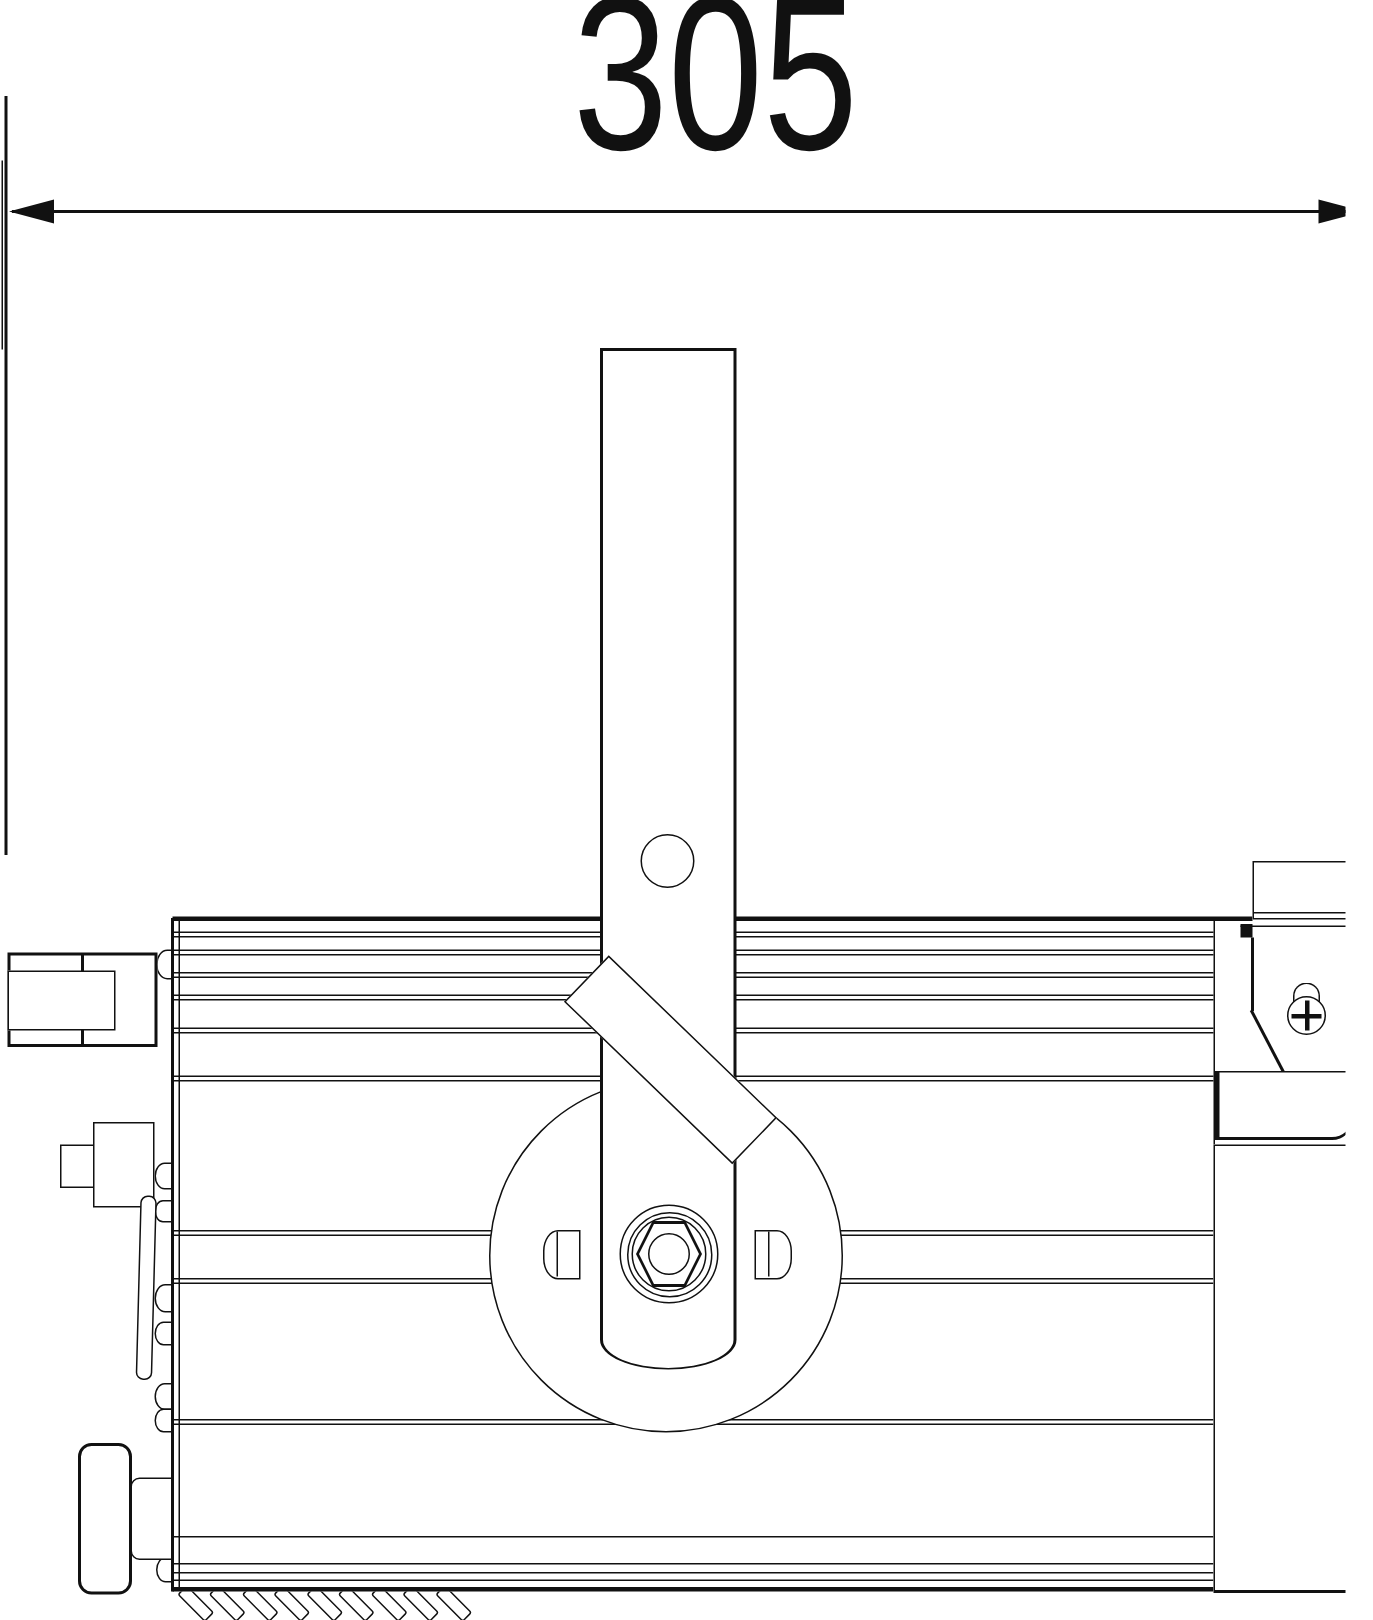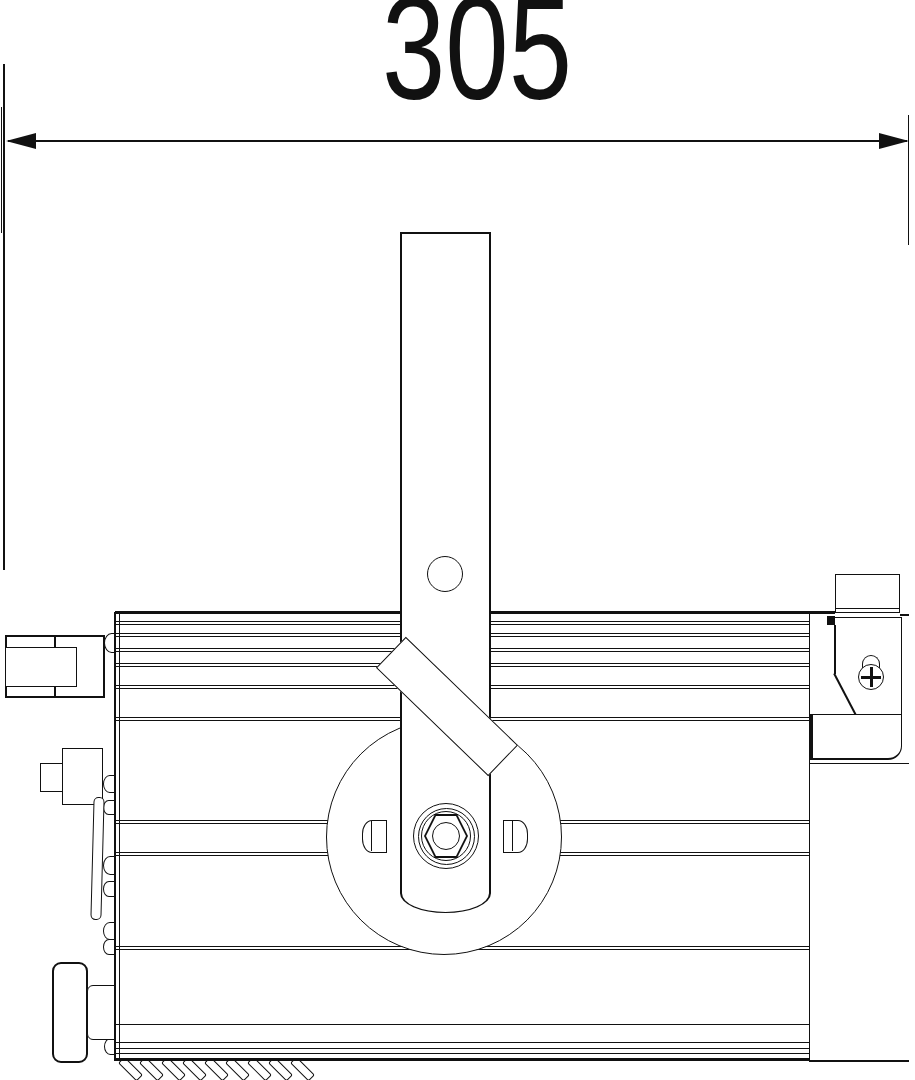--- a/index.html
+++ b/index.html
@@ -1,17 +1,17 @@
 <!DOCTYPE html>
 <html><head>
 <meta charset="utf-8">
 <style>
   html,body{margin:0;padding:0;background:#fff;}
   #canvas{position:relative;width:897px;height:1080px;background:#fff;overflow:hidden;
-          font-family:"Liberation Sans",sans-serif;padding-left:12px;}
+          font-family:"Liberation Sans",sans-serif;}
   .ln{position:absolute;background:#111;}
   .box{position:absolute;background:#fff;border:1.5px solid #111;box-sizing:border-box;}
   .circle{border-radius:50%;}
   .band{position:absolute;left:115px;width:694px;height:4px;box-sizing:border-box;
         border-top:1.2px solid #111;border-bottom:1.2px solid #111;}
   .bump{position:absolute;width:13px;background:#fff;border:1.4px solid #111;box-sizing:border-box;
         border-radius:9px 0 0 9px / 12px 0 0 12px;}
   .fin{position:absolute;width:9px;height:26px;background:#fff;border:1.4px solid #111;
        box-sizing:border-box;border-radius:2px;transform:rotate(-45deg);}
   .arrow{position:absolute;width:0;height:0;}

